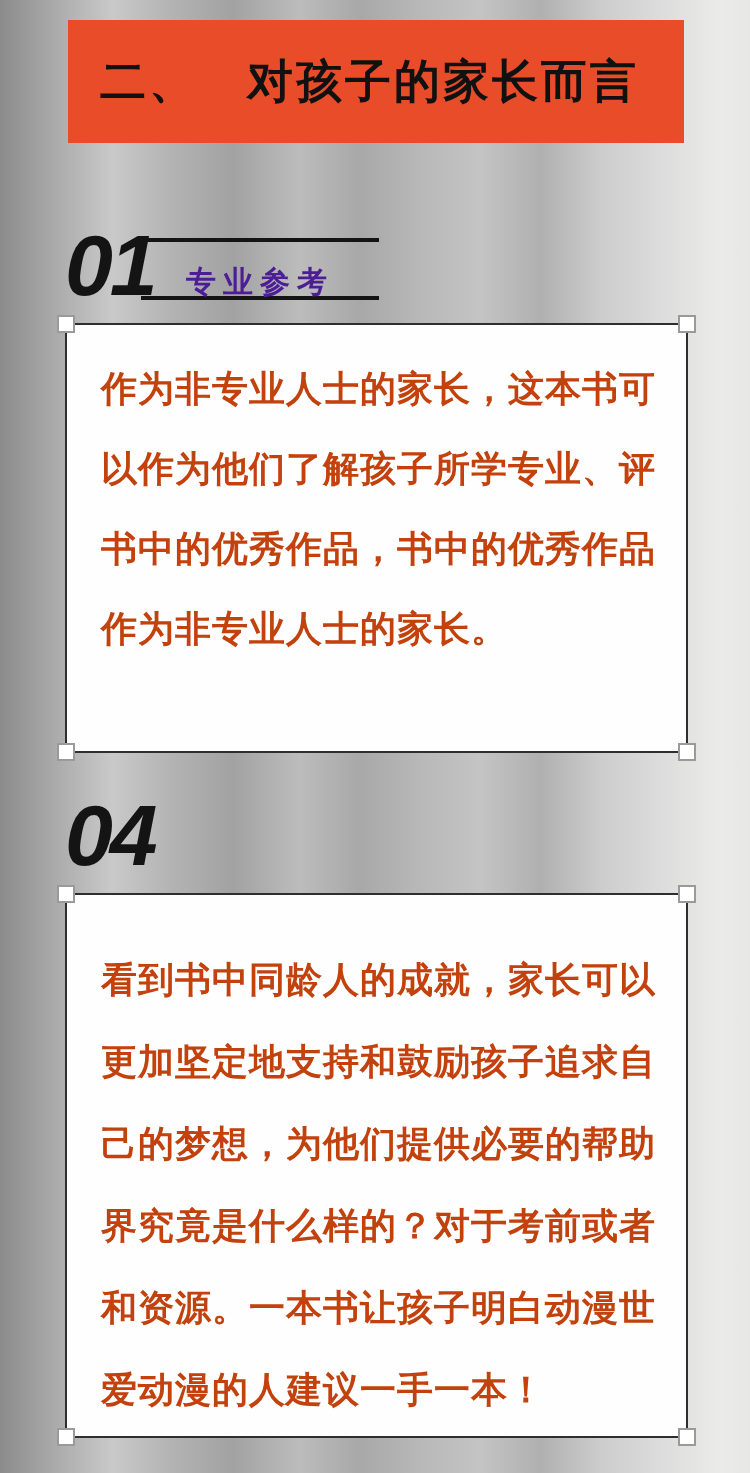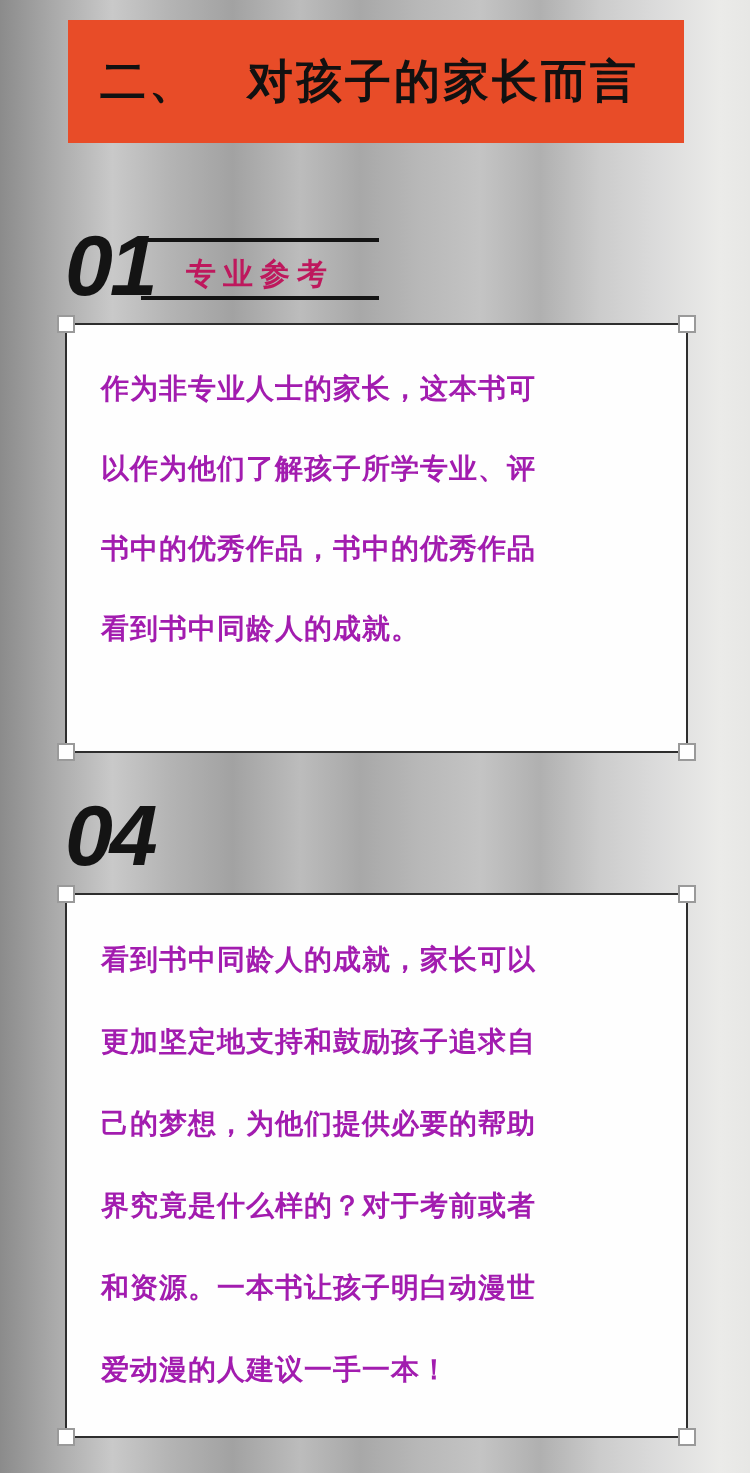--- a/index.html
+++ b/index.html
@@ -35,35 +35,36 @@
     font-size:86px;line-height:86px;font-weight:800;color:#141414;
     letter-spacing:-3px;
     font-style:italic;
   }
   .title-rules{
     position:absolute;left:76px;top:10px;width:238px;
     border-top:4px solid #141414;border-bottom:4px solid #141414;
     padding:12px 0;text-align:center;box-sizing:border-box;height:62px;
   }
   .section-title{
-    font-size:30px;font-weight:800;color:#be185d;letter-spacing:7px;
+    font-size:30px;font-weight:800;color:#4c1d95;letter-spacing:7px;
     white-space:nowrap;
+    margin-top:8px;
   }
 
   
   .text-box{
     position:absolute;left:65px;width:623px;
     background:#fefefe;border:2px solid #2e2e2e;box-sizing:border-box;
   }
   .box-1{top:323px;height:430px;}
   .box-2{top:893px;height:545px;}
   .box-body{padding:24px 34px 0 34px;}
-  .box-2 .box-body{padding-top:24px;}
+  .box-2 .box-body{padding-top:44px;}
   .body-line{
-    font-size:28px;font-weight:700;color:#a21caf;
+    font-size:36px;font-weight:700;color:#c2410c;
     line-height:80px;letter-spacing:1px;white-space:nowrap;
   }
   .box-2 .body-line{line-height:82px;}
 
   
   .handle{
     position:absolute;width:14px;height:14px;
     background:#ffffff;border:2px solid #9a9a9a;box-sizing:content-box;
   }
   .h-tl{left:-10px;top:-10px;}
@@ -87,21 +88,21 @@
 
 <div class="text-box box-1">
   <div class="handle h-tl"></div>
   <div class="handle h-tr"></div>
   <div class="handle h-bl"></div>
   <div class="handle h-br"></div>
   <div class="box-body">
     <div class="body-line">作为非专业人士的家长，这本书可</div>
     <div class="body-line">以作为他们了解孩子所学专业、评</div>
     <div class="body-line">书中的优秀作品，书中的优秀作品</div>
-    <div class="body-line">看到书中同龄人的成就。</div>
+    <div class="body-line">作为非专业人士的家长。</div>
   </div>
 </div>
 
 <div class="section-header sh-2">
   <div class="big-number">04</div>
 </div>
 
 <div class="text-box box-2">
   <div class="handle h-tl"></div>
   <div class="handle h-tr"></div>

